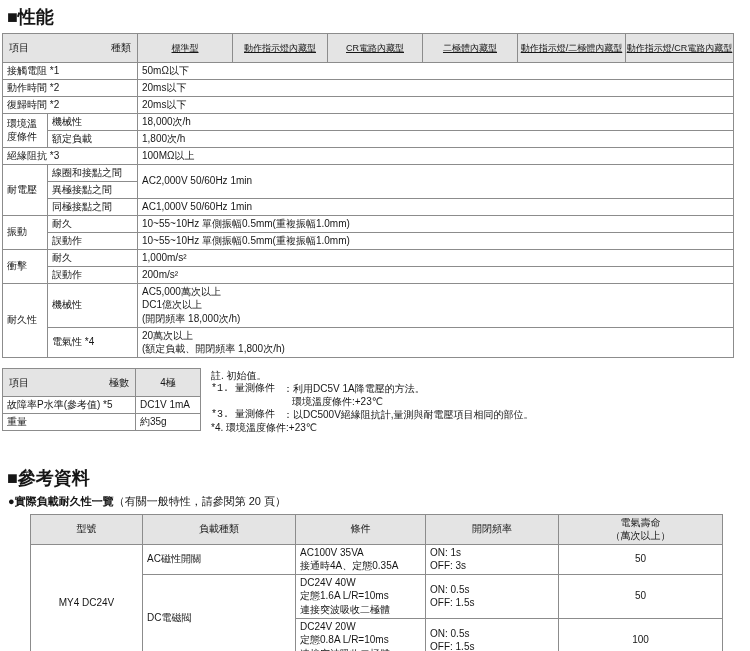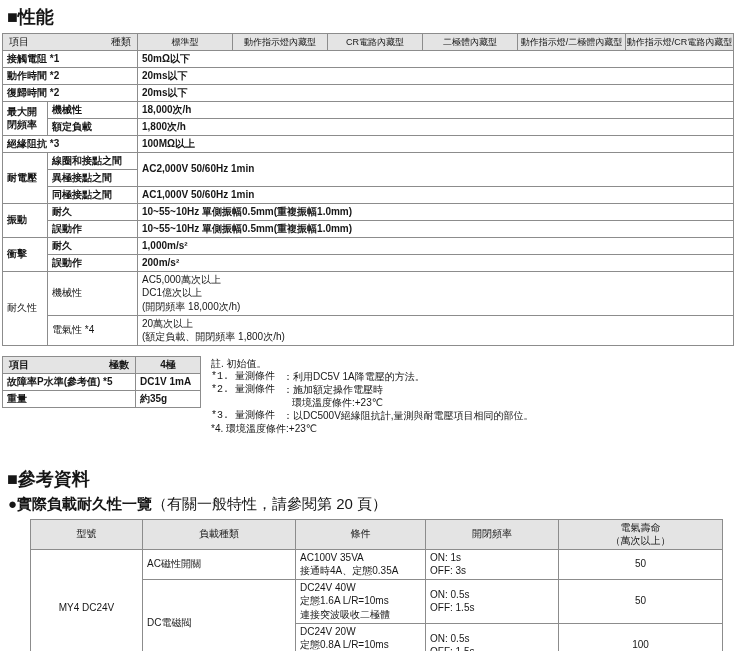--- a/index.html
+++ b/index.html
@@ -9,38 +9,38 @@
     font-family:"Liberation Sans","DejaVu Sans",sans-serif;
     color:#161616; font-size:10px;
   }
   .page { padding:3px 8px 0 2px; }
   .sec-title { font-size:18px; font-weight:bold; margin:2px 0 4px 5px; }
   table { border-collapse:collapse; table-layout:fixed; }
   td { border:1px solid #8c8c8c; font-size:10px; padding:1px 4px;
        vertical-align:middle; line-height:1.35; text-align:left;
        overflow:hidden; }
   .hdr { background:#e4e4e4; text-align:center; }
-  .htype { font-size:9px; padding:1px 0; }
+  .htype { font-size:9px; padding:1px 0;text-decoration:underline; }
   .split { display:table-cell; }
-  .split .sp { display:flex; justify-content:space-between; padding:0 2px; }
+  .split .sp { display:flex; justify-content:space-between; padding:6px 2px; }
   .pre { white-space:pre-line; }
   .ctr { text-align:center; }
   .h15 td { height:15px; }
-  .h17 td { height:17px;font-weight:bold; }
+  .h17 td { height:17px; }
   .h44 { height:44px; }
   .h30 { height:30px; }
   .h26 td { height:26px; }
   .mid-block { display:flex; align-items:flex-start; margin-top:10px; }
   .notes { margin-left:10px; font-size:10px; line-height:13px; padding-top:1px; }
   .note-line { white-space:nowrap; }
   .note-flex { display:flex; }
   .note-flex .nl { width:72px; flex:0 0 72px;font-family:Liberation Mono, monospace; }
   .note-indent { padding-left:81px; }
   .ref-block { margin-top:32px; }
-  .sub-title { font-size:15px; margin:3px 0 5px 6px; }
+  .sub-title { font-size:11px; margin:3px 0 5px 6px; }
   .sub-title .b { font-weight:bold; }
   .loadtbl { margin-left:28px; }
   .perf { width:731px; }
 </style>
 </head>
 <body>
 
 <div class="page">
 
   <div class="sec-title">■性能</div>
@@ -77,21 +77,21 @@
     </tr>
     <tr class="h17">
       <td colspan="2">動作時間 *2</td>
       <td colspan="6">20ms以下</td>
     </tr>
     <tr class="h17">
       <td colspan="2">復歸時間 *2</td>
       <td colspan="6">20ms以下</td>
     </tr>
     <tr class="h17">
-      <td rowspan="2">最大開閉頻率</td>
+      <td rowspan="2">環境溫度條件</td>
       <td>機械性</td>
       <td colspan="6">18,000次/h</td>
     </tr>
     <tr class="h17">
       <td>額定負載</td>
       <td colspan="6">1,800次/h</td>
     </tr>
     <tr class="h17">
       <td colspan="2">絕緣阻抗 *3</td>
       <td colspan="6">100MΩ以上</td>
@@ -166,24 +166,20 @@
         <td>約35g</td>
       </tr>
     </tbody>
       </table>
 
     <div class="notes">
       <div class="note-line">註. 初始值。</div>
       <div class="note-line note-flex">
         <span class="nl">*1. 量測條件</span>
         <span>：利用DC5V 1A降電壓的方法。</span>
-      </div>
-      <div class="note-line note-flex">
-        <span class="nl">*2. 量測條件</span>
-        <span>：施加額定操作電壓時</span>
       </div>
       <div class="note-line note-indent">環境溫度條件:+23℃</div>
       <div class="note-line note-flex">
         <span class="nl">*3. 量測條件</span>
         <span>：以DC500V絕緣阻抗計,量測與耐電壓項目相同的部位。</span>
       </div>
       <div class="note-line">*4. 環境溫度條件:+23℃</div>
     </div>
   </div>
 

